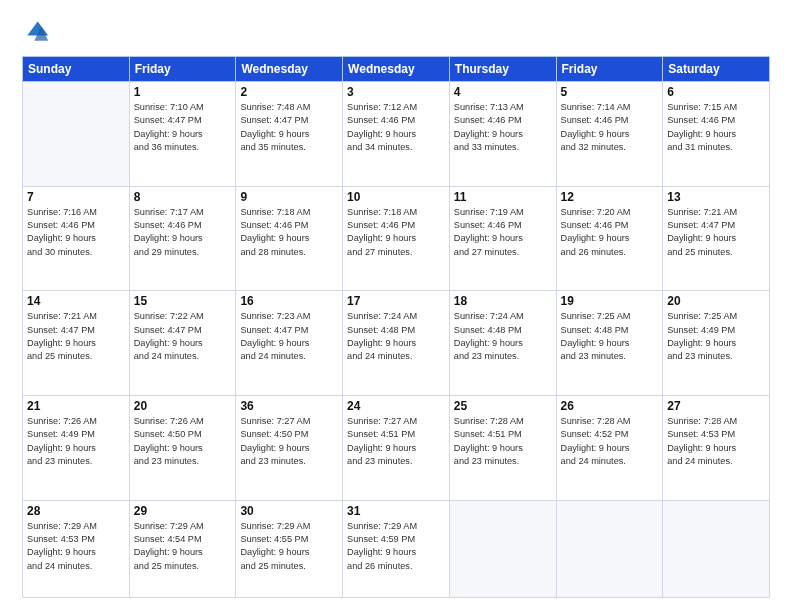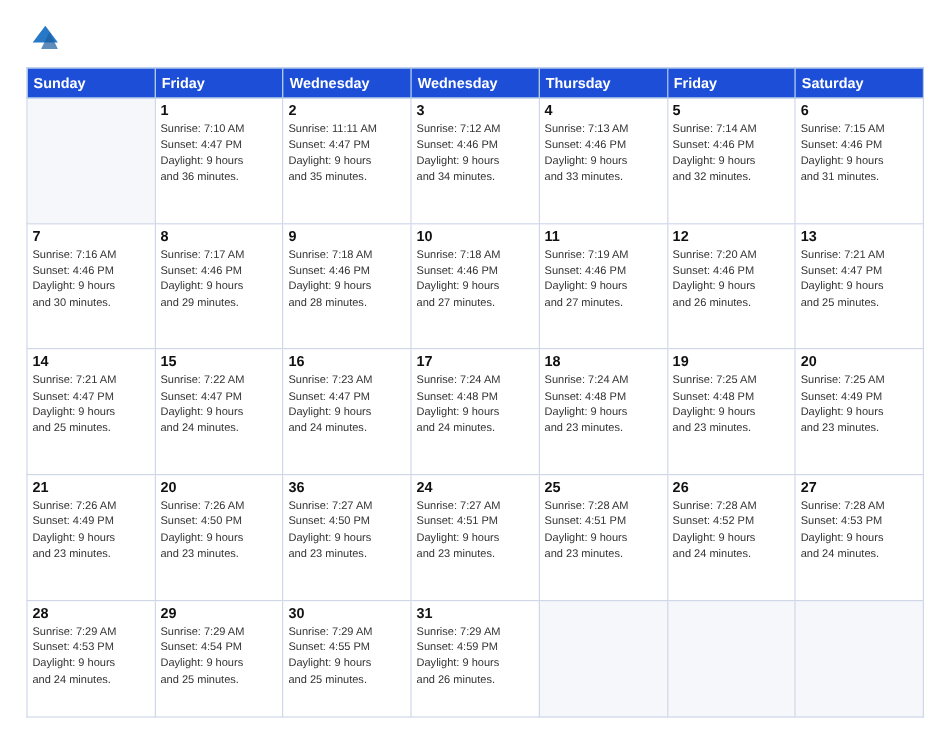--- a/index.html
+++ b/index.html
@@ -137,21 +137,21 @@
           <td class="empty"></td>
           <td>
             <span class="day-number">1</span>
             <div class="cell-text">Sunrise: 7:10 AM</div>
             <div class="cell-text">Sunset: 4:47 PM</div>
             <div class="cell-text">Daylight: 9 hours</div>
             <div class="cell-text">and 36 minutes.</div>
           </td>
           <td>
             <span class="day-number">2</span>
-            <div class="cell-text">Sunrise: 11:11 AM</div>
+            <div class="cell-text">Sunrise: 7:48 AM</div>
             <div class="cell-text">Sunset: 4:47 PM</div>
             <div class="cell-text">Daylight: 9 hours</div>
             <div class="cell-text">and 35 minutes.</div>
           </td>
           <td>
             <span class="day-number">3</span>
             <div class="cell-text">Sunrise: 7:12 AM</div>
             <div class="cell-text">Sunset: 4:46 PM</div>
             <div class="cell-text">Daylight: 9 hours</div>
             <div class="cell-text">and 34 minutes.</div>

